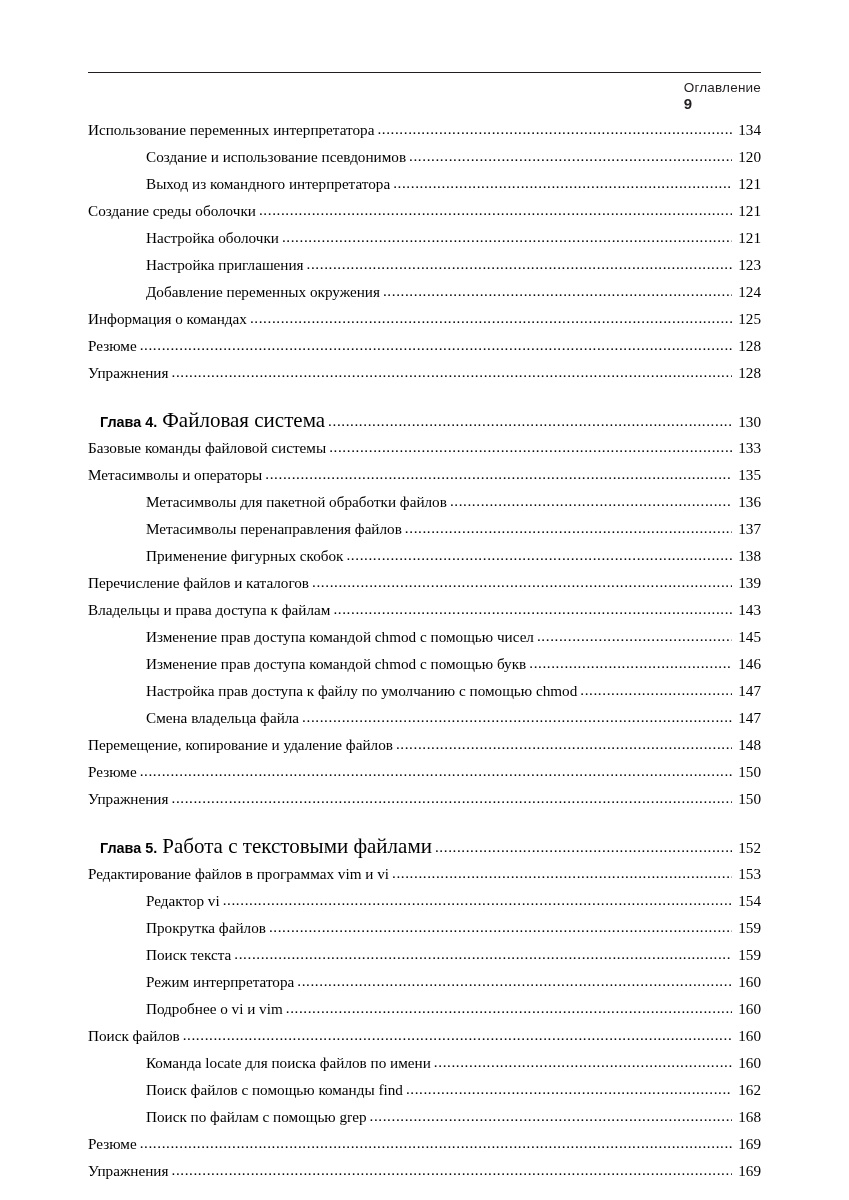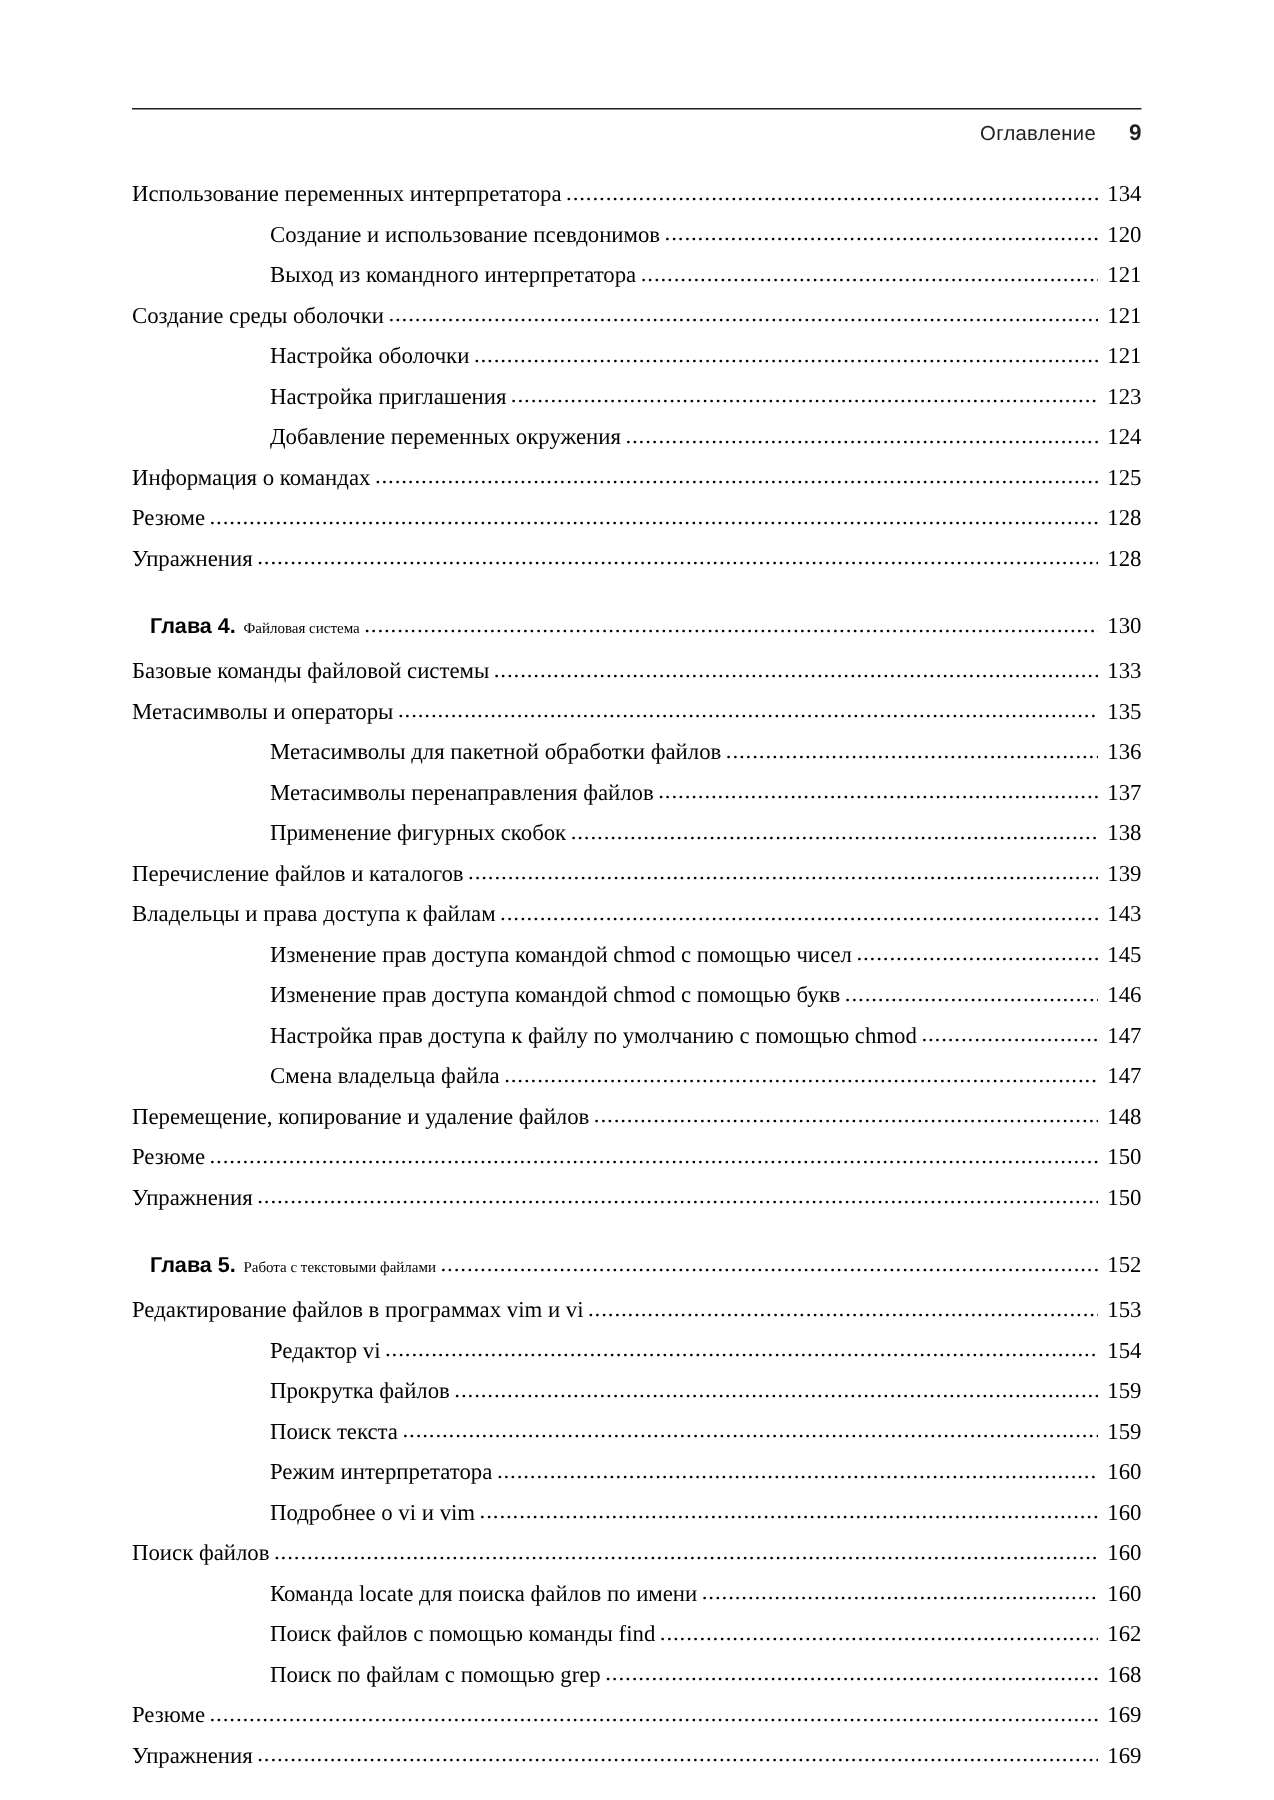--- a/index.html
+++ b/index.html
@@ -35,24 +35,24 @@
     right: 0;
     top: 0;
     border-top: 1px solid #231f20;
   }
   .header-text {
     position: absolute;
     right: 0;
     top: 8px;
     display: flex;
     align-items: baseline;
-    gap: 22px;
     font-family: "Liberation Sans", sans-serif;
     font-size: 13.5px;
     color: #231f20;
+    flex-direction: column;
   }
   .header-title {
     letter-spacing: .2px;
   }
   .header-page {
     font-weight: bold;
     font-size: 15px;
   }
   
   .toc {
@@ -86,34 +86,34 @@
     transform: translateY(-1px);
   }
   .entry .pg {
     padding-left: 3px;
     white-space: nowrap;
     text-align: right;
     min-width: 26px;
   }
   
   .lvl1 { }
-  .lvl2 { margin-left: 92px; }
+  .lvl2 { margin-left: 58px; }
   .chapter {
     margin-left: 12px;
     height: 30px;
   }
   .chapter .chap-label {
     font-family: "Liberation Sans", sans-serif;
     font-weight: bold;
     font-size: 14.4px;
     padding-right: 5px;
     white-space: nowrap;
   }
   .chapter .title {
-    font-size: 10px;
+    font-size: 21px;
   }
   .gap-before {
     margin-top: 18px;
   }
 </style>
 </head>
 <body>
 
 <div class="page">
 

